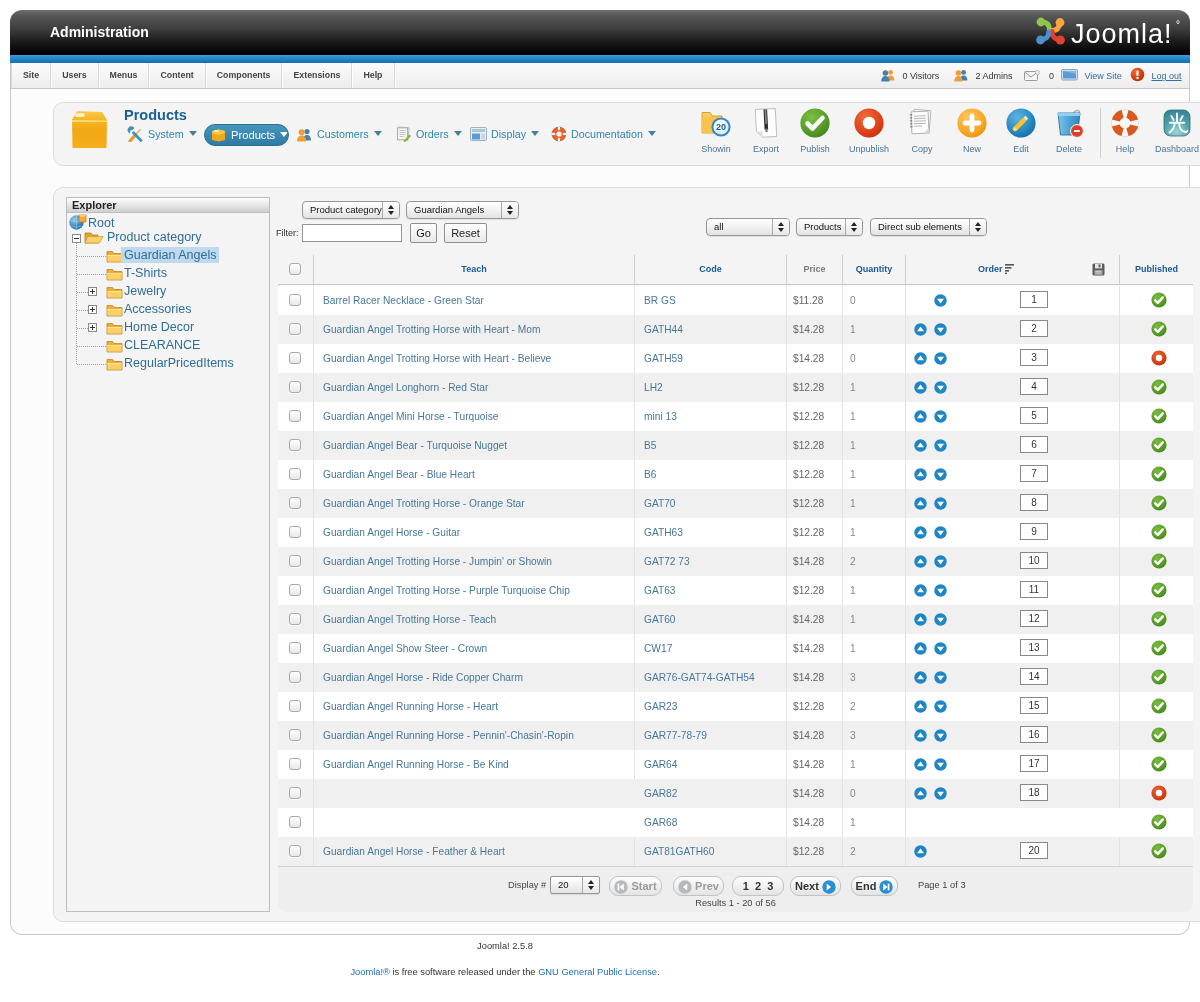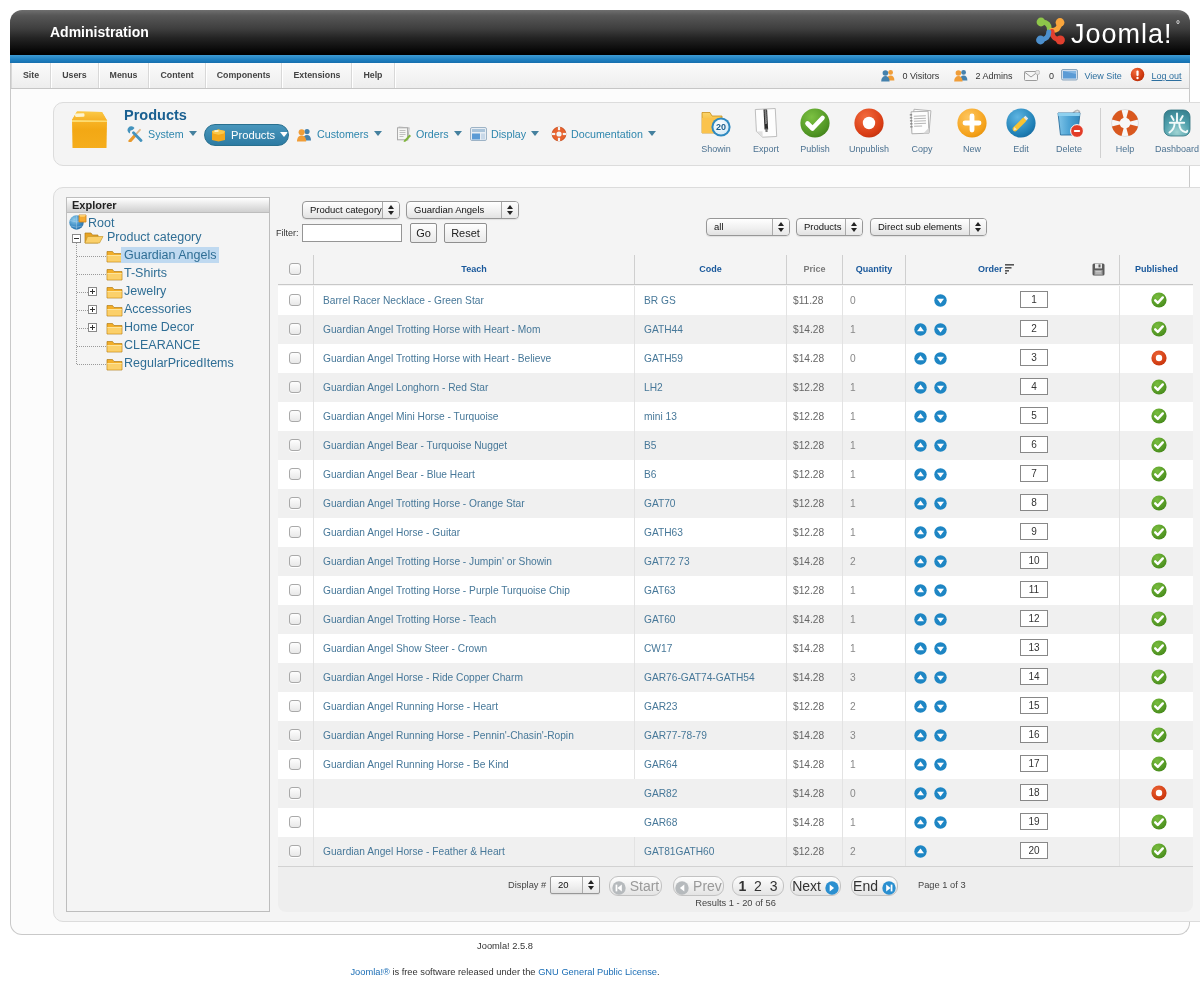--- a/index.html
+++ b/index.html
@@ -82,22 +82,22 @@
 .tcell a { color:#477899; text-decoration:none; }
 .cb { position:absolute; width:12px; height:12px; border:1px solid #a9a9a9; border-radius:3px;
   background:linear-gradient(180deg,#fefefe,#e8e8e8); box-shadow:0 1px 0 #fff; }
 .oinput { position:absolute; width:28px; height:17px; border:1px solid #888; background:#fff;
   font-size:10px; text-align:center; line-height:16px; color:#333; }
 .icn { position:absolute; }
 
 #pgbar { position:absolute; left:224px; top:678px; width:915px; height:46px; background:#eee;
   border-top:1px solid #d2d2d2; border-radius:0 0 8px 8px; }
 .pbtn { position:absolute; top:9px; height:20px; border:1px solid #c2c2c2; border-radius:9px;
-  background:linear-gradient(180deg,#fdfdfd,#e4e4e4); font-size:14px; line-height:18px; text-align:center; color:#333;
-  white-space:nowrap; }
+  background:linear-gradient(180deg,#fdfdfd,#e4e4e4); font-size:11px; line-height:18px; text-align:center; color:#333;
+  white-space:nowrap;font-weight:bold; }
 .pbtn.dis { color:#9a9a9a; }
 .pbtn svg { vertical-align:-4px; }
 .ptext { position:absolute; font-size:9.3px; color:#444; }
 
 .ftext { position:absolute; width:976px; text-align:center; font-size:9.3px; color:#333;padding-left:34px; }
 .ftext a { color:#1a6db5; text-decoration:none; }
 </style>
 </head>
 <body>
 <div id="page">
@@ -982,31 +982,20 @@
               </svg>
             </div>
           </div>
 <div class="trow" style="top:553px">
             <div class="tcell" style="left:0;width:36px">
               <span class="cb" style="left:11px;top:8px"></span>
             </div>
             <div class="tcell" style="left:357px;width:152px"><span style="margin-left:9px"><a href="#">GAR68</a></span></div>
             <div class="tcell" style="left:509px;width:56px"><span style="margin-left:6px">$14.28</span></div>
             <div class="tcell" style="left:565px;width:63px"><span style="margin-left:7px;color:#888">1</span></div>
-            <div class="tcell" style="left:628px;width:214px">
-              <svg class="icn" style="left:8px;top:8px" width="13" height="13" viewBox="0 0 13 13">
-                <circle cx="6.5" cy="6.5" r="6.2" fill="#1e86c4"></circle>
-                <polygon points="6.5,3.4 10,8.3 3,8.3" fill="#fff"></polygon>
-              </svg>
-              <svg class="icn" style="left:28px;top:8px" width="13" height="13" viewBox="0 0 13 13">
-                <circle cx="6.5" cy="6.5" r="6.2" fill="#1e86c4"></circle>
-                <polygon points="6.5,9.6 10,4.7 3,4.7" fill="#fff"></polygon>
-              </svg>
-              <span class="oinput" style="left:114px;top:5px">19</span>
-            </div>
             <div class="tcell" style="left:842px;width:73px;border-right:none">
               <svg class="icn" style="left:31px;top:6px" width="16" height="16" viewBox="0 0 16 16">
                 <circle cx="8" cy="8" r="7.6" fill="url(#gg)"></circle>
                 <path d="M4.2,8.3 L6.8,10.9 L11.8,5.4" fill="none" stroke="#fff" stroke-width="2.4" stroke-linecap="round" stroke-linejoin="round"></path>
               </svg>
             </div>
           </div>
 <div class="trow alt" style="top:582px">
             <div class="tcell" style="left:0;width:36px">
               <span class="cb" style="left:11px;top:8px"></span>

